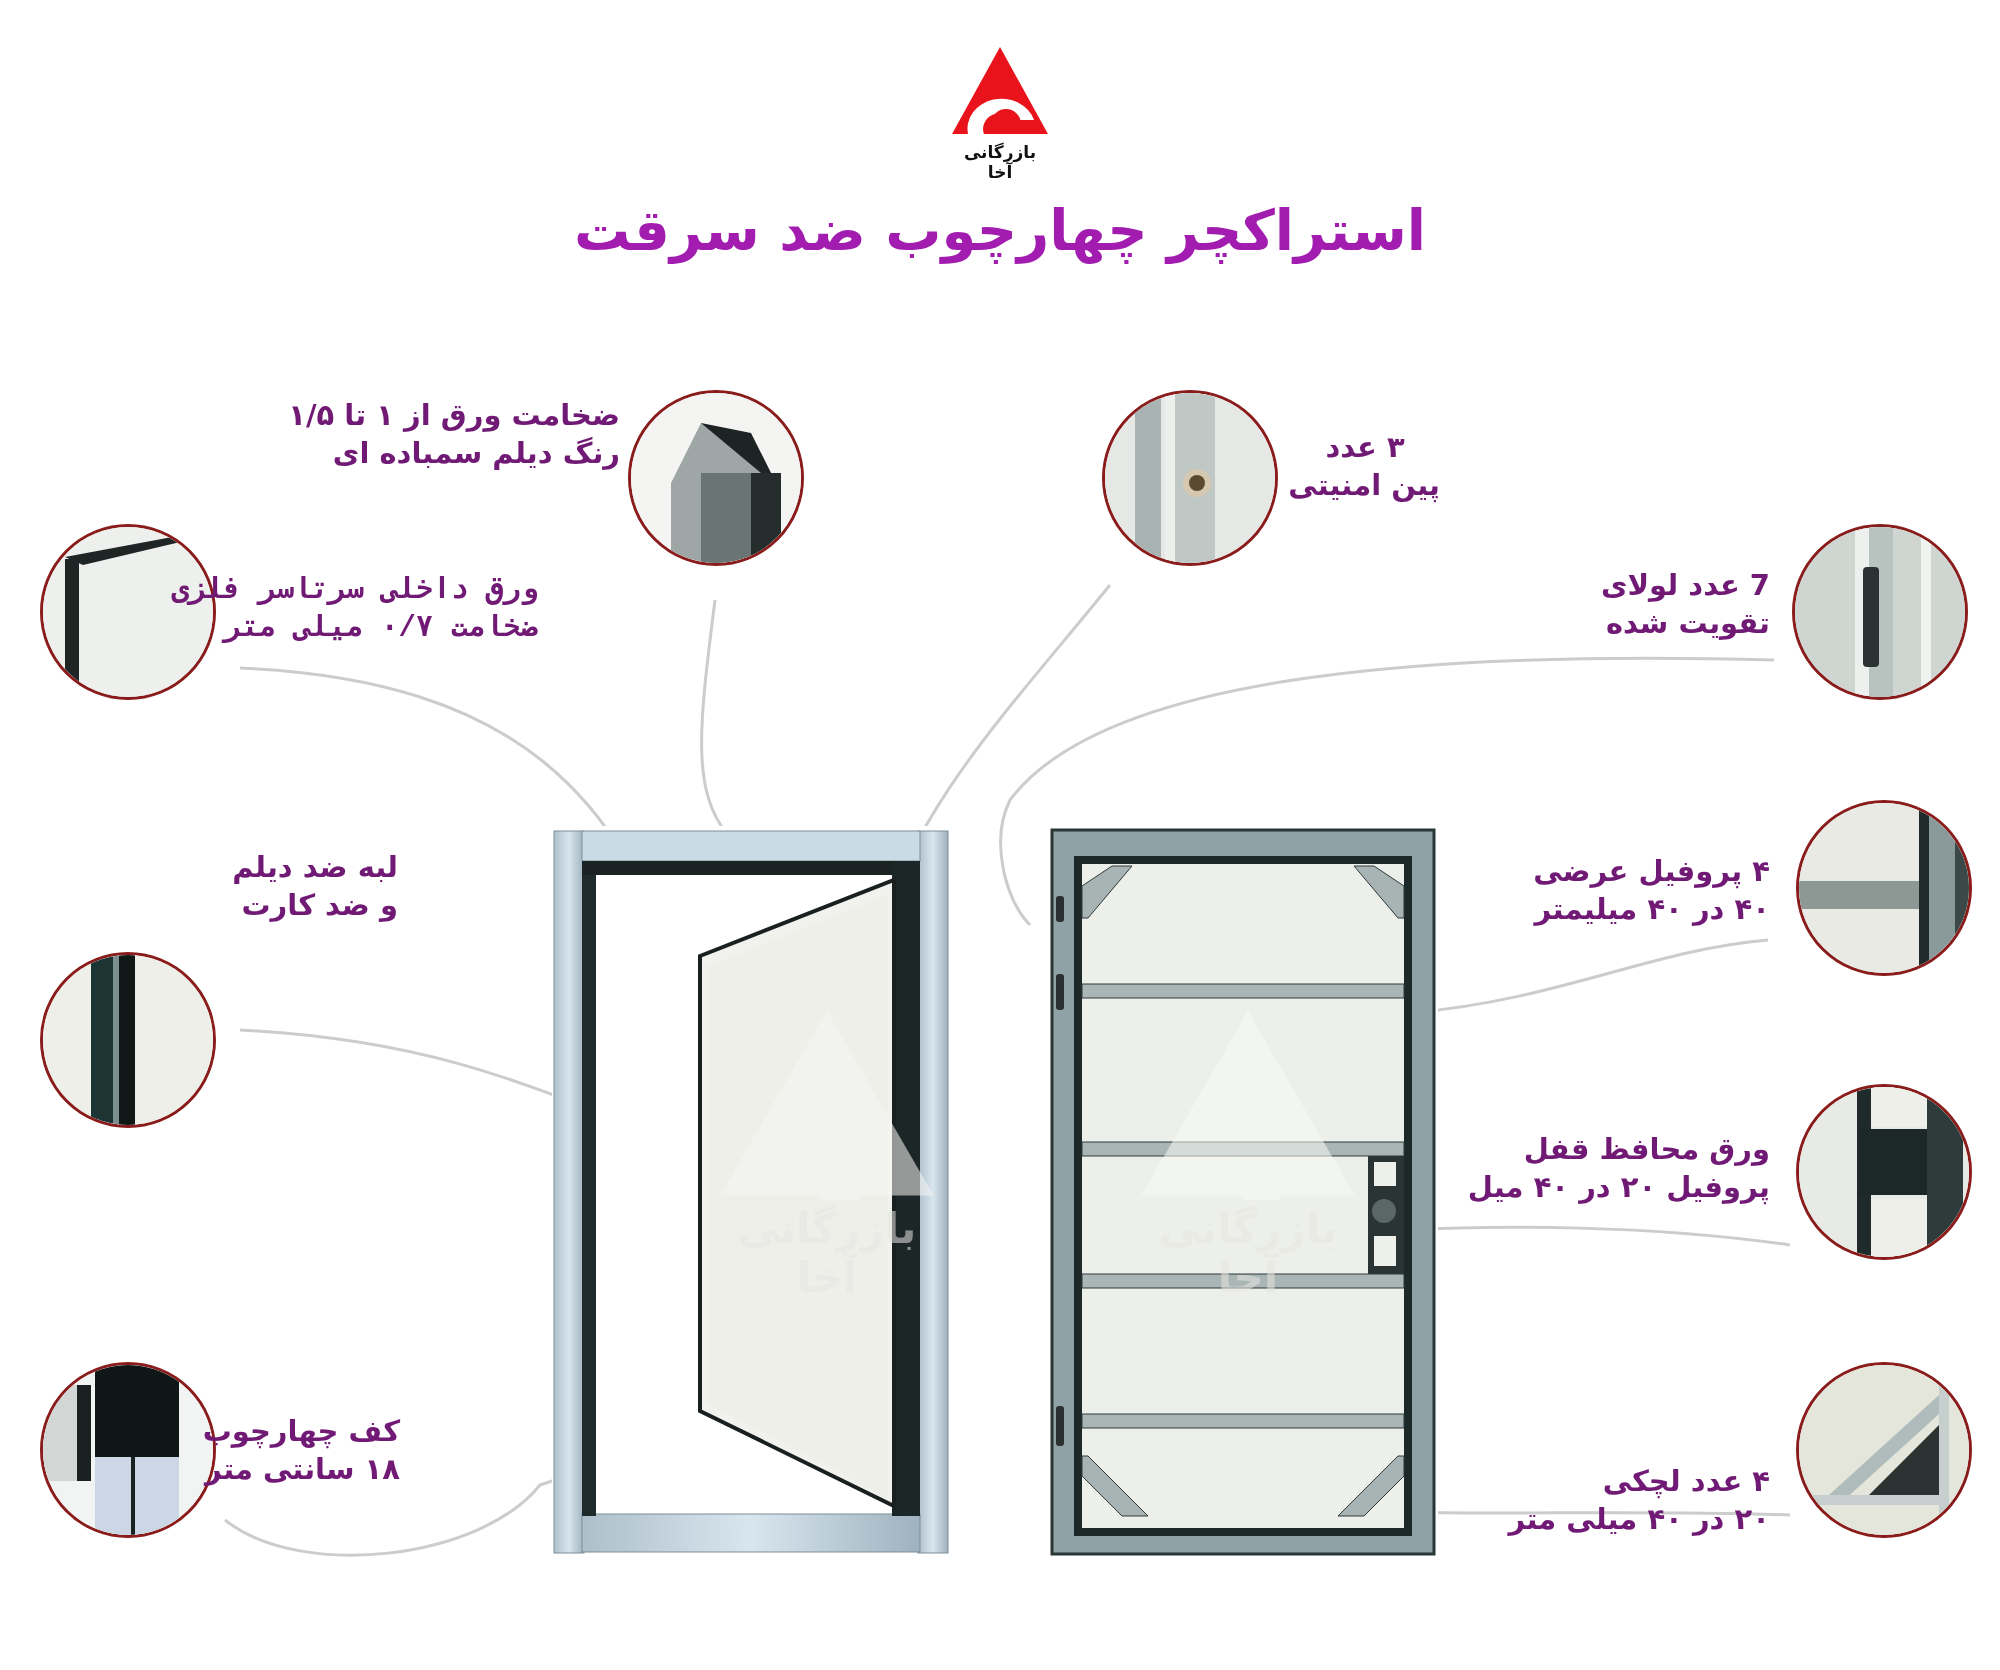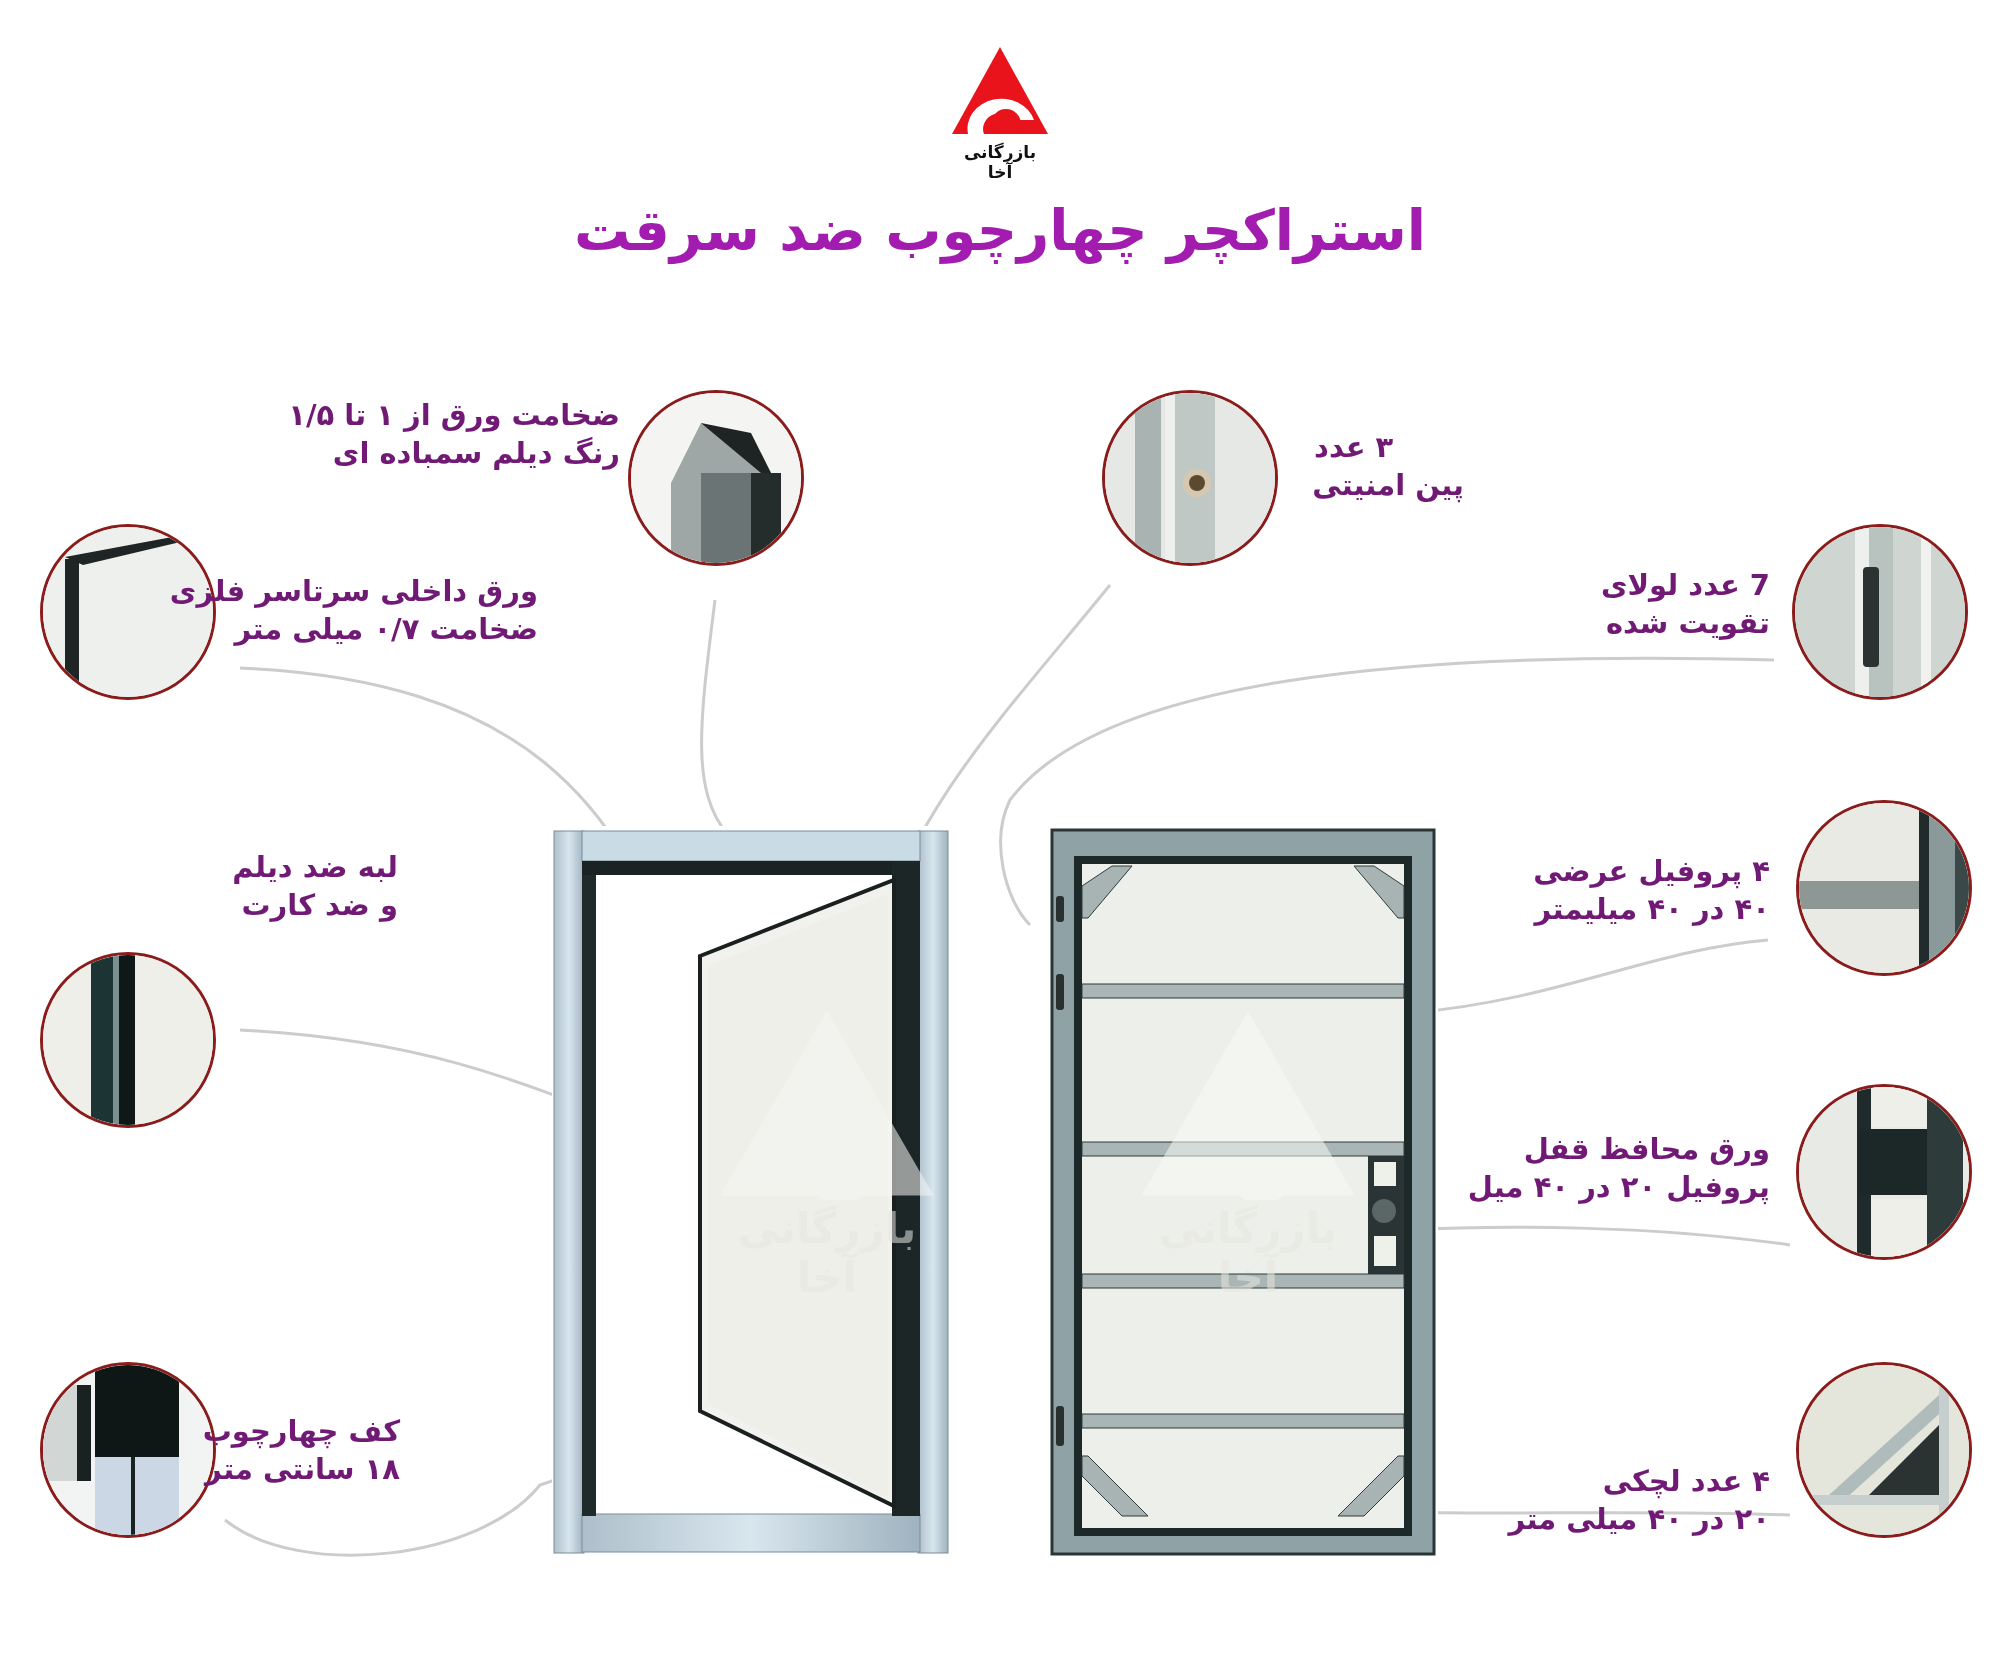--- a/index.html
+++ b/index.html
@@ -191,34 +191,34 @@
     <polygon points="70,130 140,60 140,130" fill="#2a3232"></polygon>
     <rect x="140" y="0" width="10" height="176" fill="#c6cfcd"></rect>
     <rect x="0" y="130" width="150" height="10" fill="#c6cfcd"></rect>
   </svg>
 </div>
 
 <div class="abs label" style="left:340px; top:396px; width:280px; text-align:right;">
   <div>ضخامت ورق از ۱ تا ۱/۵</div>
   <div>رنگ دیلم سمباده ای</div>
 </div>
-<div class="abs label" style="left:238px; top:572px; width:300px; text-align:right;">
+<div class="abs label" style="left:238px; top:572px; width:300px; text-align:right;font-family:Liberation Mono, monospace;">
   <div>ورق داخلی سرتاسر فلزی</div>
   <div>ضخامت ۰/۷ میلی متر</div>
 </div>
 <div class="abs label" style="left:238px; top:848px; width:160px; text-align:right;">
   <div>لبه ضد دیلم</div>
   <div>و ضد کارت</div>
 </div>
 <div class="abs label" style="left:220px; top:1412px; width:180px; text-align:center;">
   <div>کف چهارچوب</div>
   <div>۱۸ سانتی متر</div>
 </div>
 
-<div class="abs label" style="left:1290px; top:428px; width:150px; text-align:left;margin-left:24px;">
+<div class="abs label" style="left:1290px; top:428px; width:150px; text-align:center;">
   <div>۳ عدد</div>
   <div>پین امنیتی</div>
 </div>
 <div class="abs label" style="left:1560px; top:566px; width:210px; text-align:right;">
   <div>7 عدد لولای</div>
   <div>تقویت شده</div>
 </div>
 <div class="abs label" style="left:1520px; top:852px; width:250px; text-align:right;">
   <div>۴ پروفیل عرضی</div>
   <div>۴۰ در ۴۰ میلیمتر</div>

